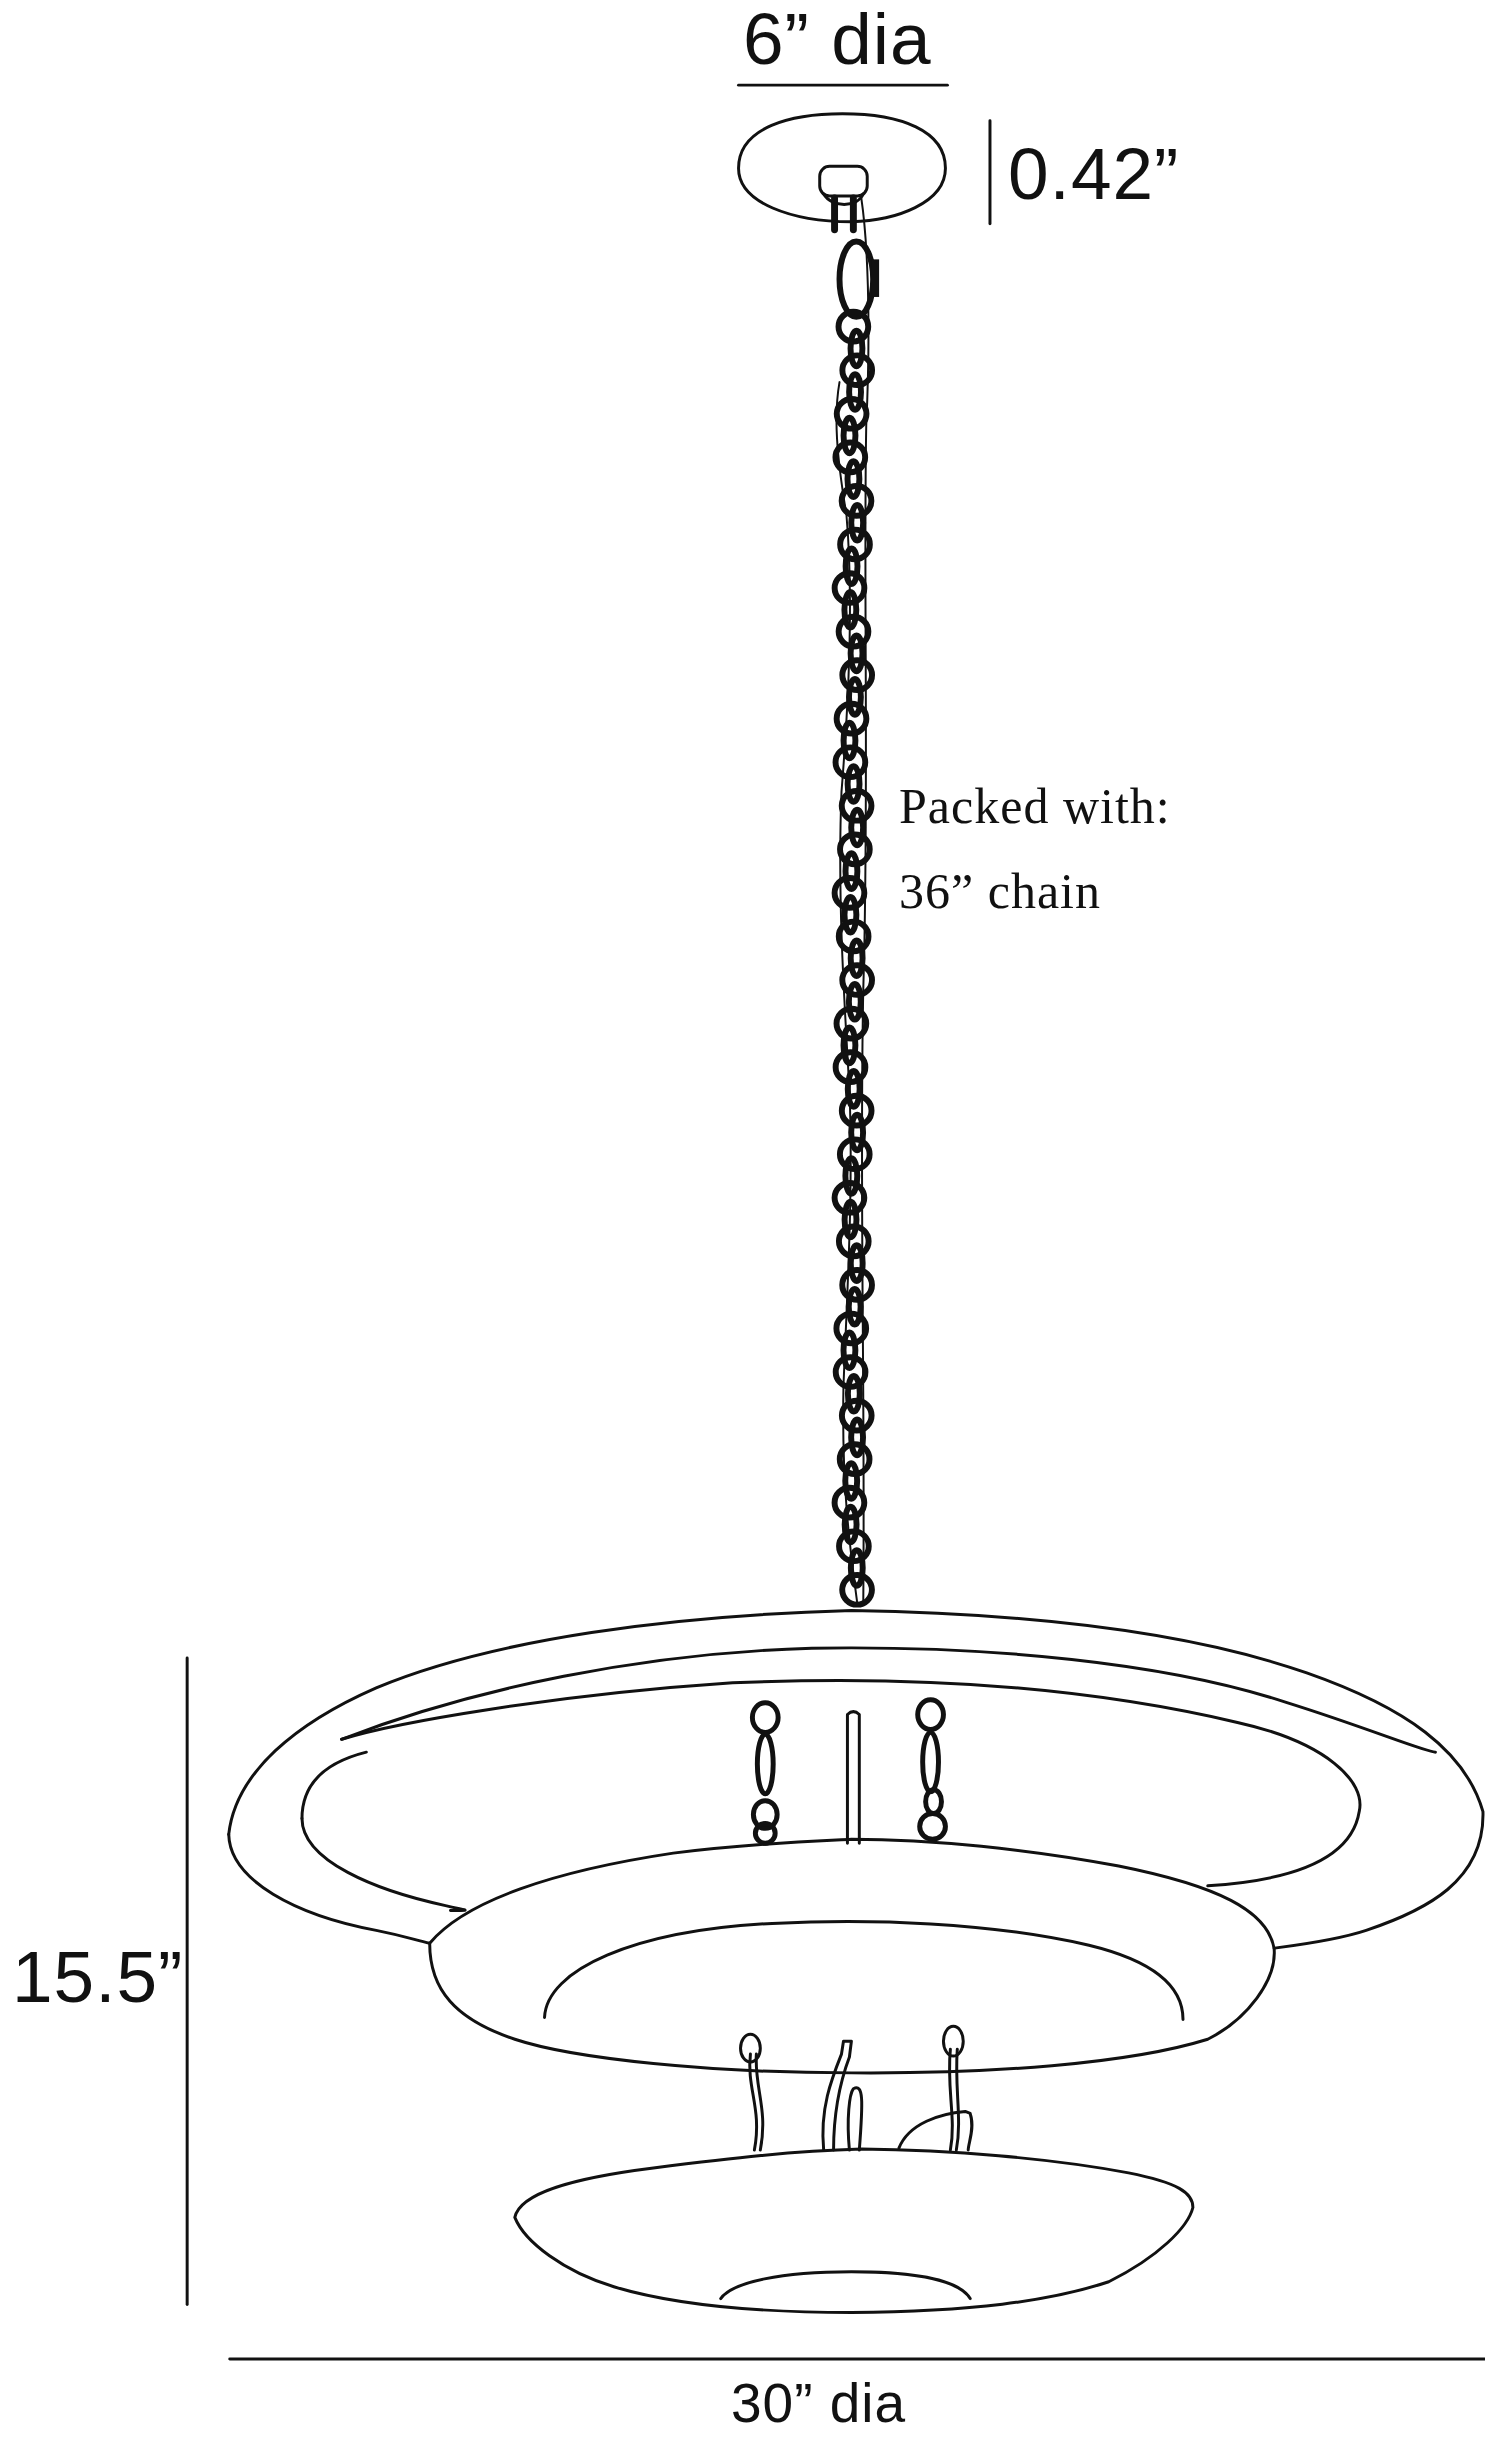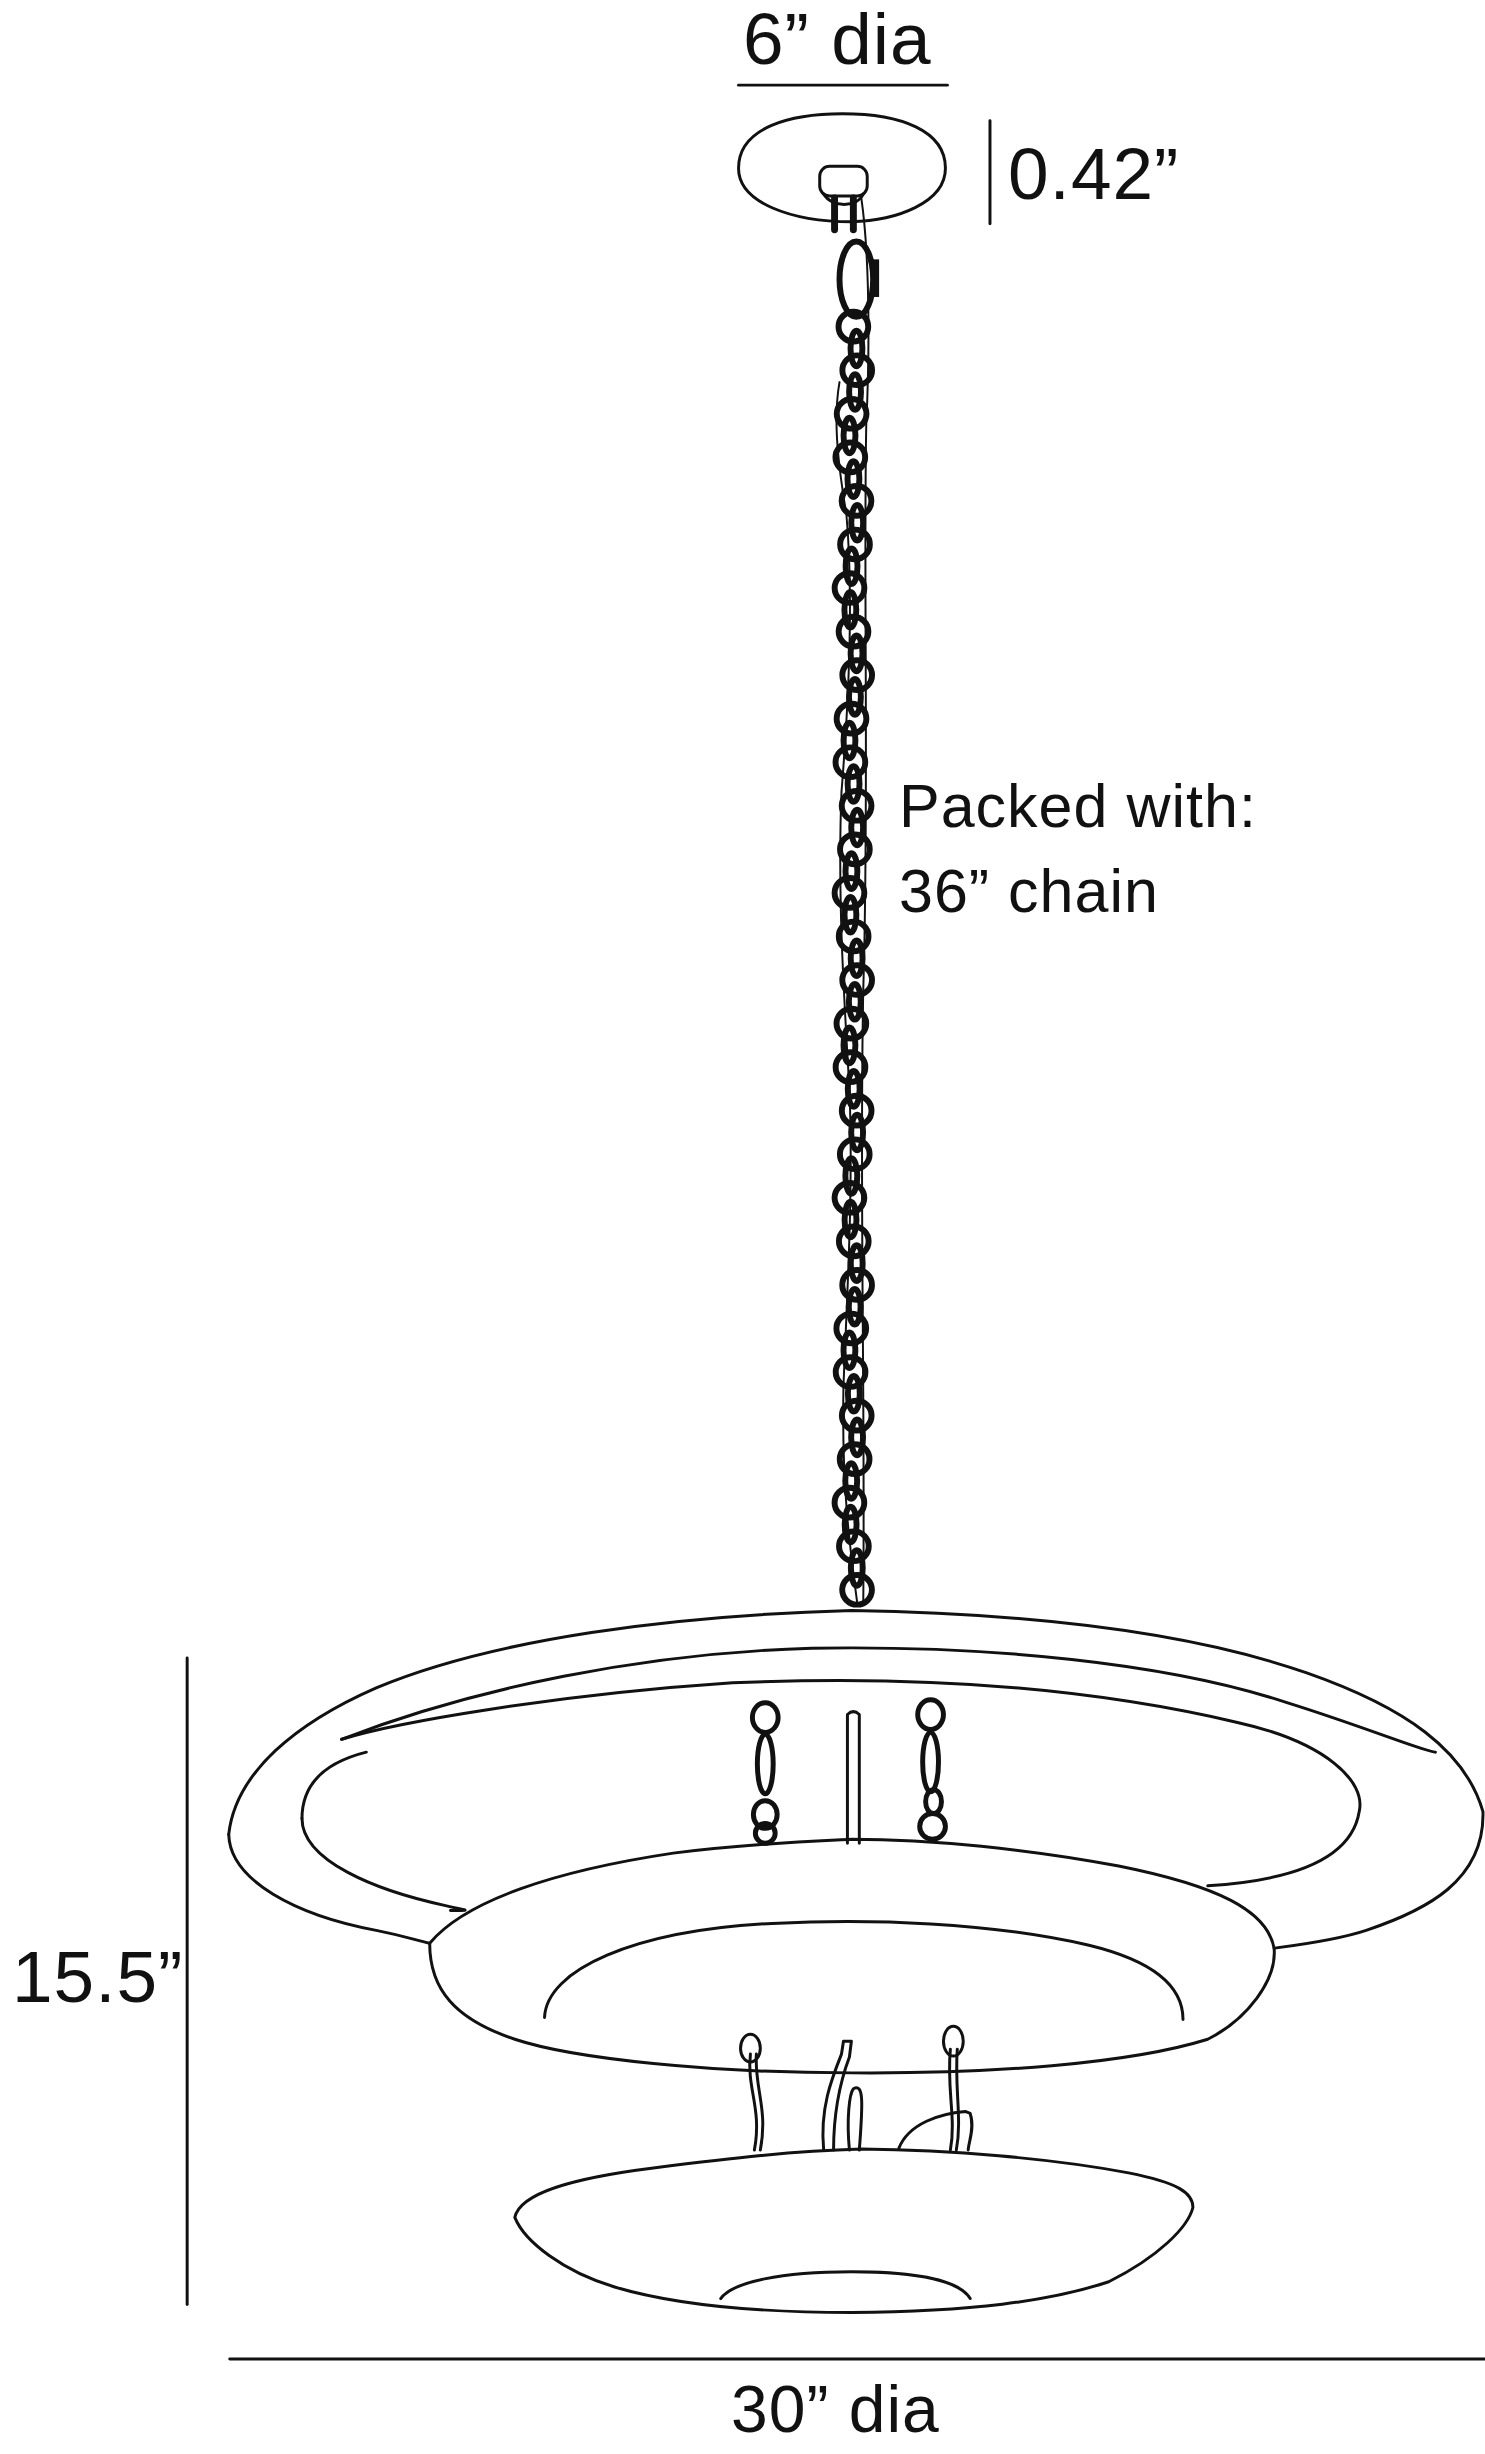--- a/index.html
+++ b/index.html
@@ -4,23 +4,23 @@
   <style>
     html, body { margin: 0; padding: 0; background: #ffffff; }
     body { width: 1485px; height: 2454px; position: relative; overflow: hidden;
            font-family: "Liberation Sans", "DejaVu Sans", sans-serif; color: #111111; }
     .canvas { position: absolute; left: 0; top: 0; width: 1442px; height: 2454px; }
     svg { position: absolute; left: 0; top: 0; }
     .label { position: absolute; font-weight: 300; color: #111111; white-space: nowrap;
              line-height: 1; letter-spacing: 1px; }
     .lbl-canopy-dia { left: 743px; top: 2px; font-size: 73px; }
     .lbl-canopy-h   { left: 1008px; top: 137px; font-size: 73px; }
-    .lbl-packed     { left: 899px; top: 764px; font-size: 61px; line-height: 85px; }
+    .lbl-packed     { left: 899px; top: 764px; font-size: 50px; line-height: 85px; font-family: Liberation Serif, serif; }
     .lbl-height     { left: 12px; top: 1940px; font-size: 73px; }
-    .lbl-width      { left: 731px; top: 2376px; font-size: 66px; }
+    .lbl-width      { left: 731px; top: 2376px; font-size: 55px; }
   </style>
 </head>
 <body>
 
 <div class="canvas">
 
   <svg width="1485" height="2454" viewBox="0 0 1500 2479" fill="none" stroke="#111111" stroke-width="3" stroke-linecap="round" stroke-linejoin="round">
 
     <line x1="746" y1="86" x2="957" y2="86"></line>
 

